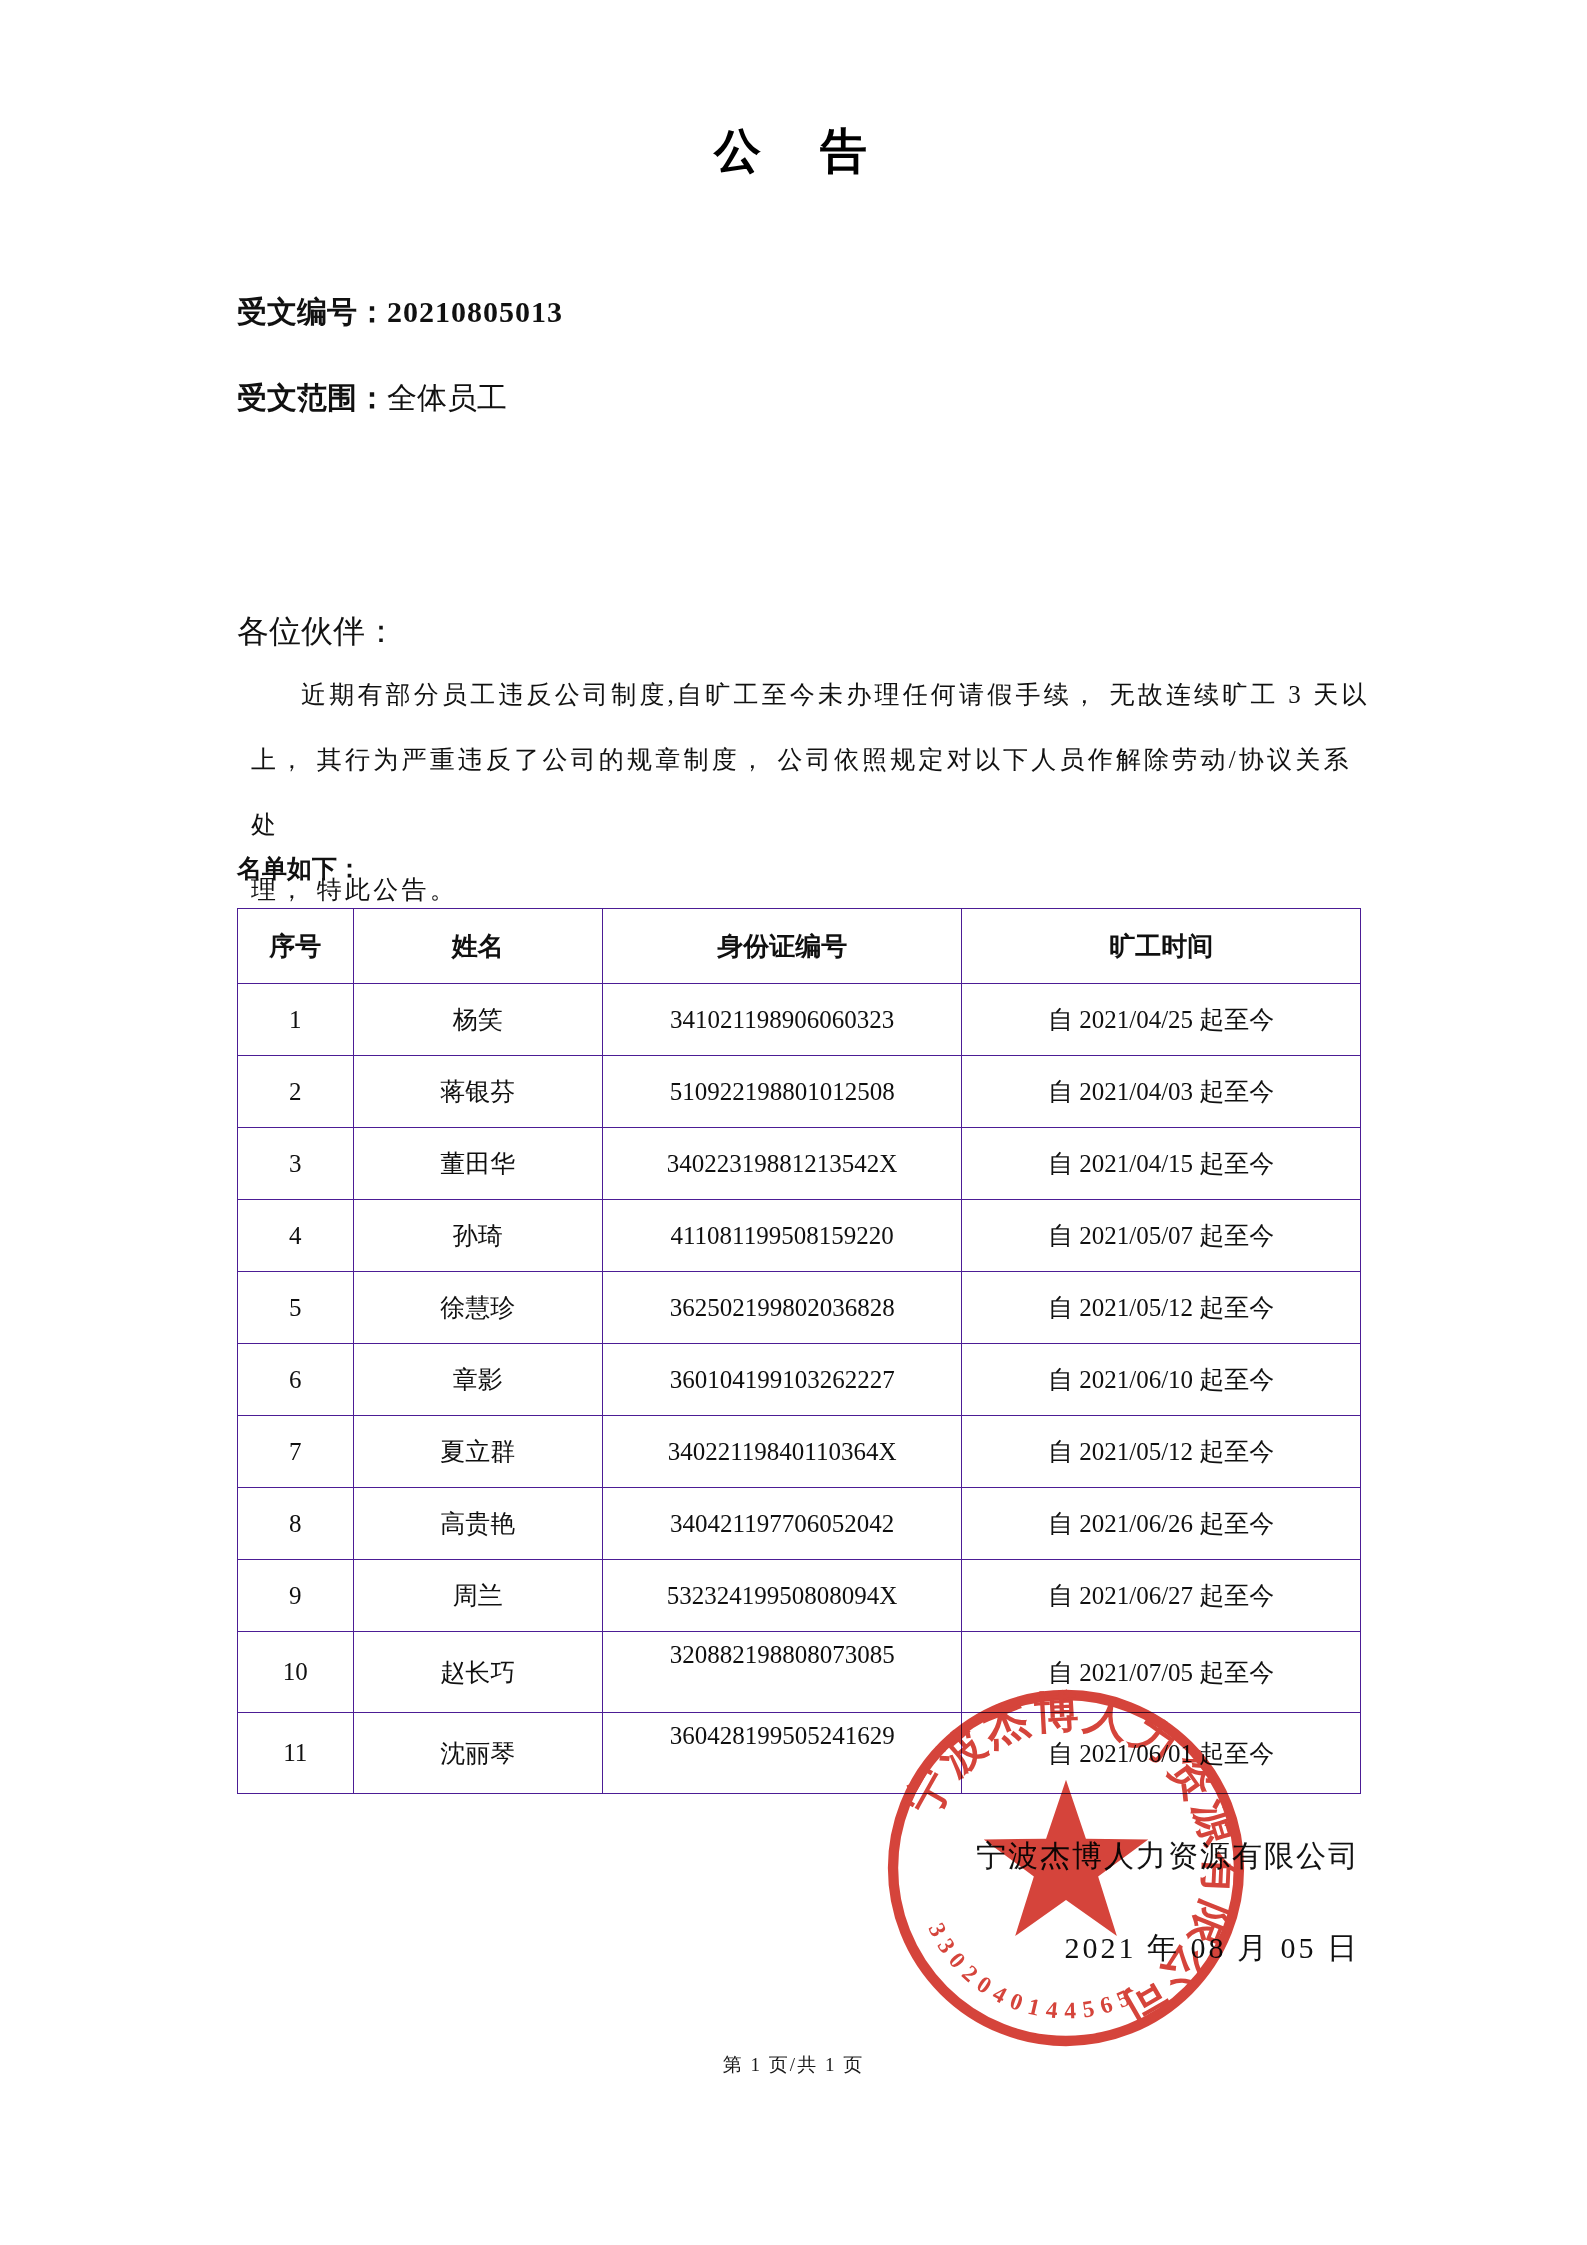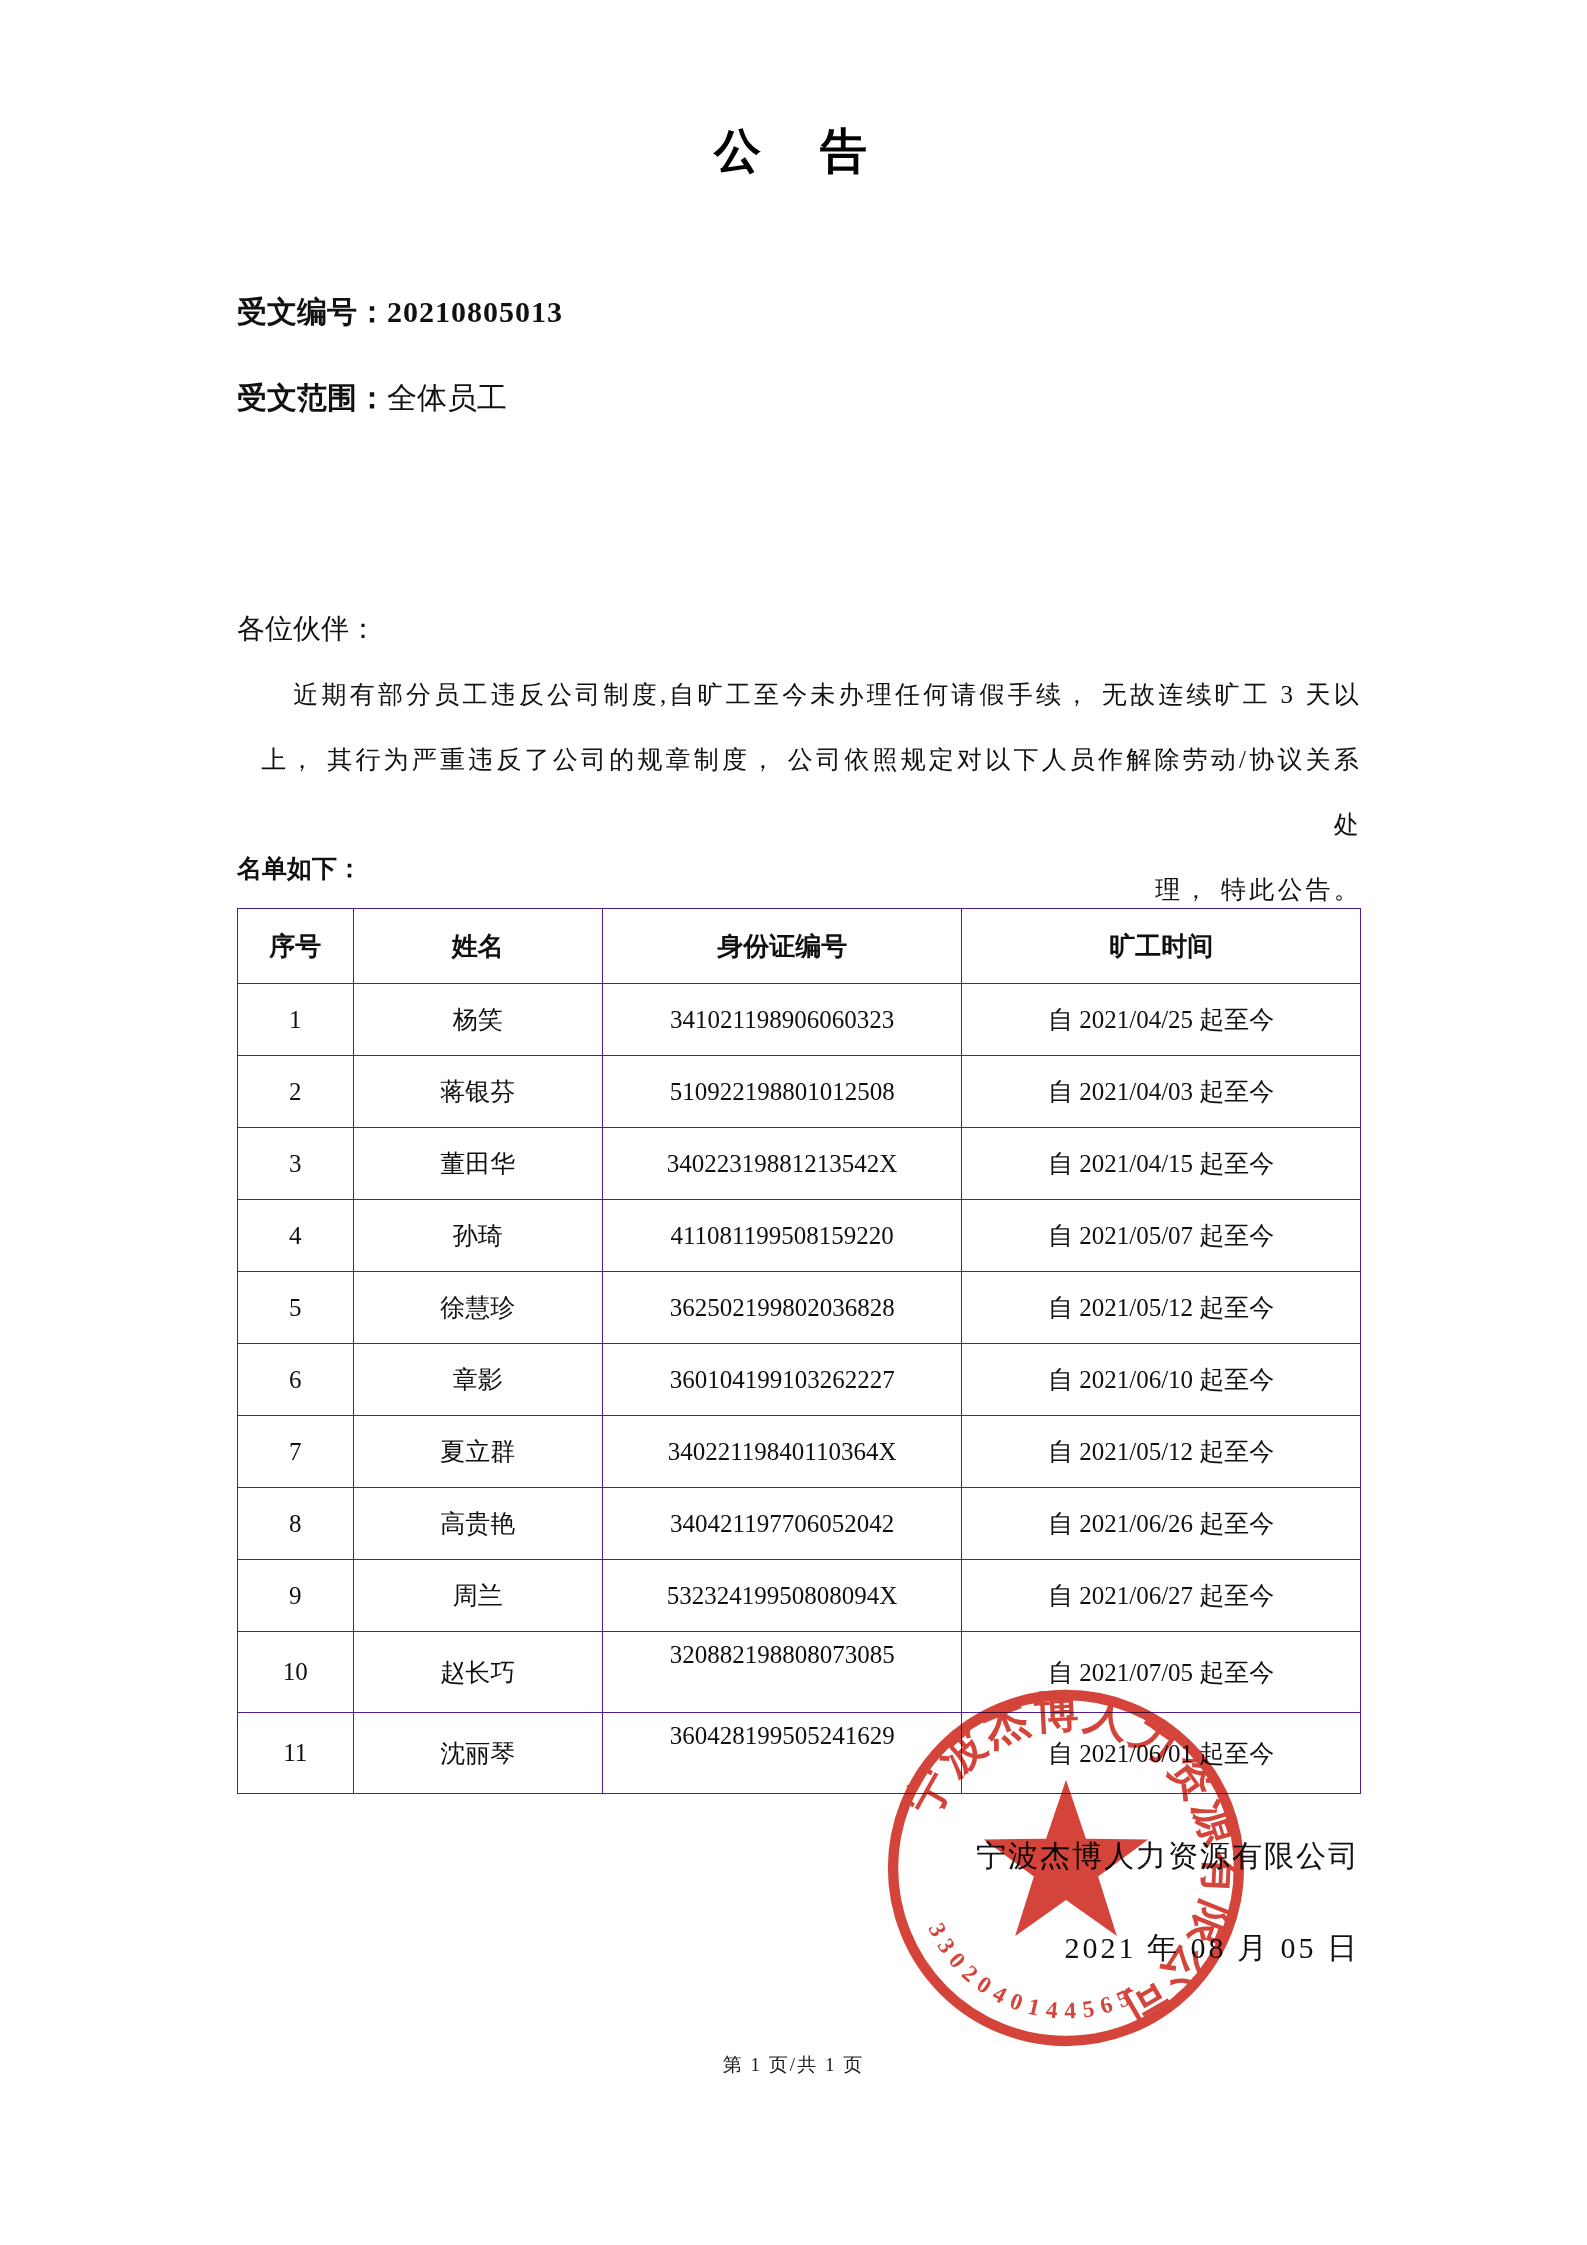--- a/index.html
+++ b/index.html
@@ -16,24 +16,24 @@
   .doc-title{
     position:absolute;top:120px;left:0;width:100%;
     text-align:center;font-size:47px;font-weight:bold;
     letter-spacing:6px;color:#000;
   }
   .meta-block{position:absolute;left:237px;top:292px;}
   .meta-line{height:86px;font-size:30px;line-height:40px;}
   .meta-label{font-weight:bold;}
   .meta-value{font-weight:normal;}
   .meta-value.bold{font-weight:bold;letter-spacing:1px;}
-  .salutation{position:absolute;left:237px;top:610px;font-size:28px;}
+  .salutation{position:absolute;left:237px;top:610px;font-size:32px;}
   .body-par{
-    position:absolute;left:237px;top:662px;width:1125px;
-    font-size:25px;line-height:65px;letter-spacing:3.2px;text-align:right;
+    position:absolute;left:251px;top:662px;width:1125px;
+    font-size:25px;line-height:65px;letter-spacing:3.2px;
   }
   .body-line{white-space:pre-wrap;}
   .body-line.indent{text-indent:2em;}
   .list-intro{position:absolute;left:237px;top:852px;font-size:25px;font-weight:bold;text-align:center;}
   .roster{
     position:absolute;left:237px;top:908px;width:1124px;
     border-collapse:collapse;table-layout:fixed;
     font-size:25px;color:#101010;
   }
   .roster th,.roster td{

